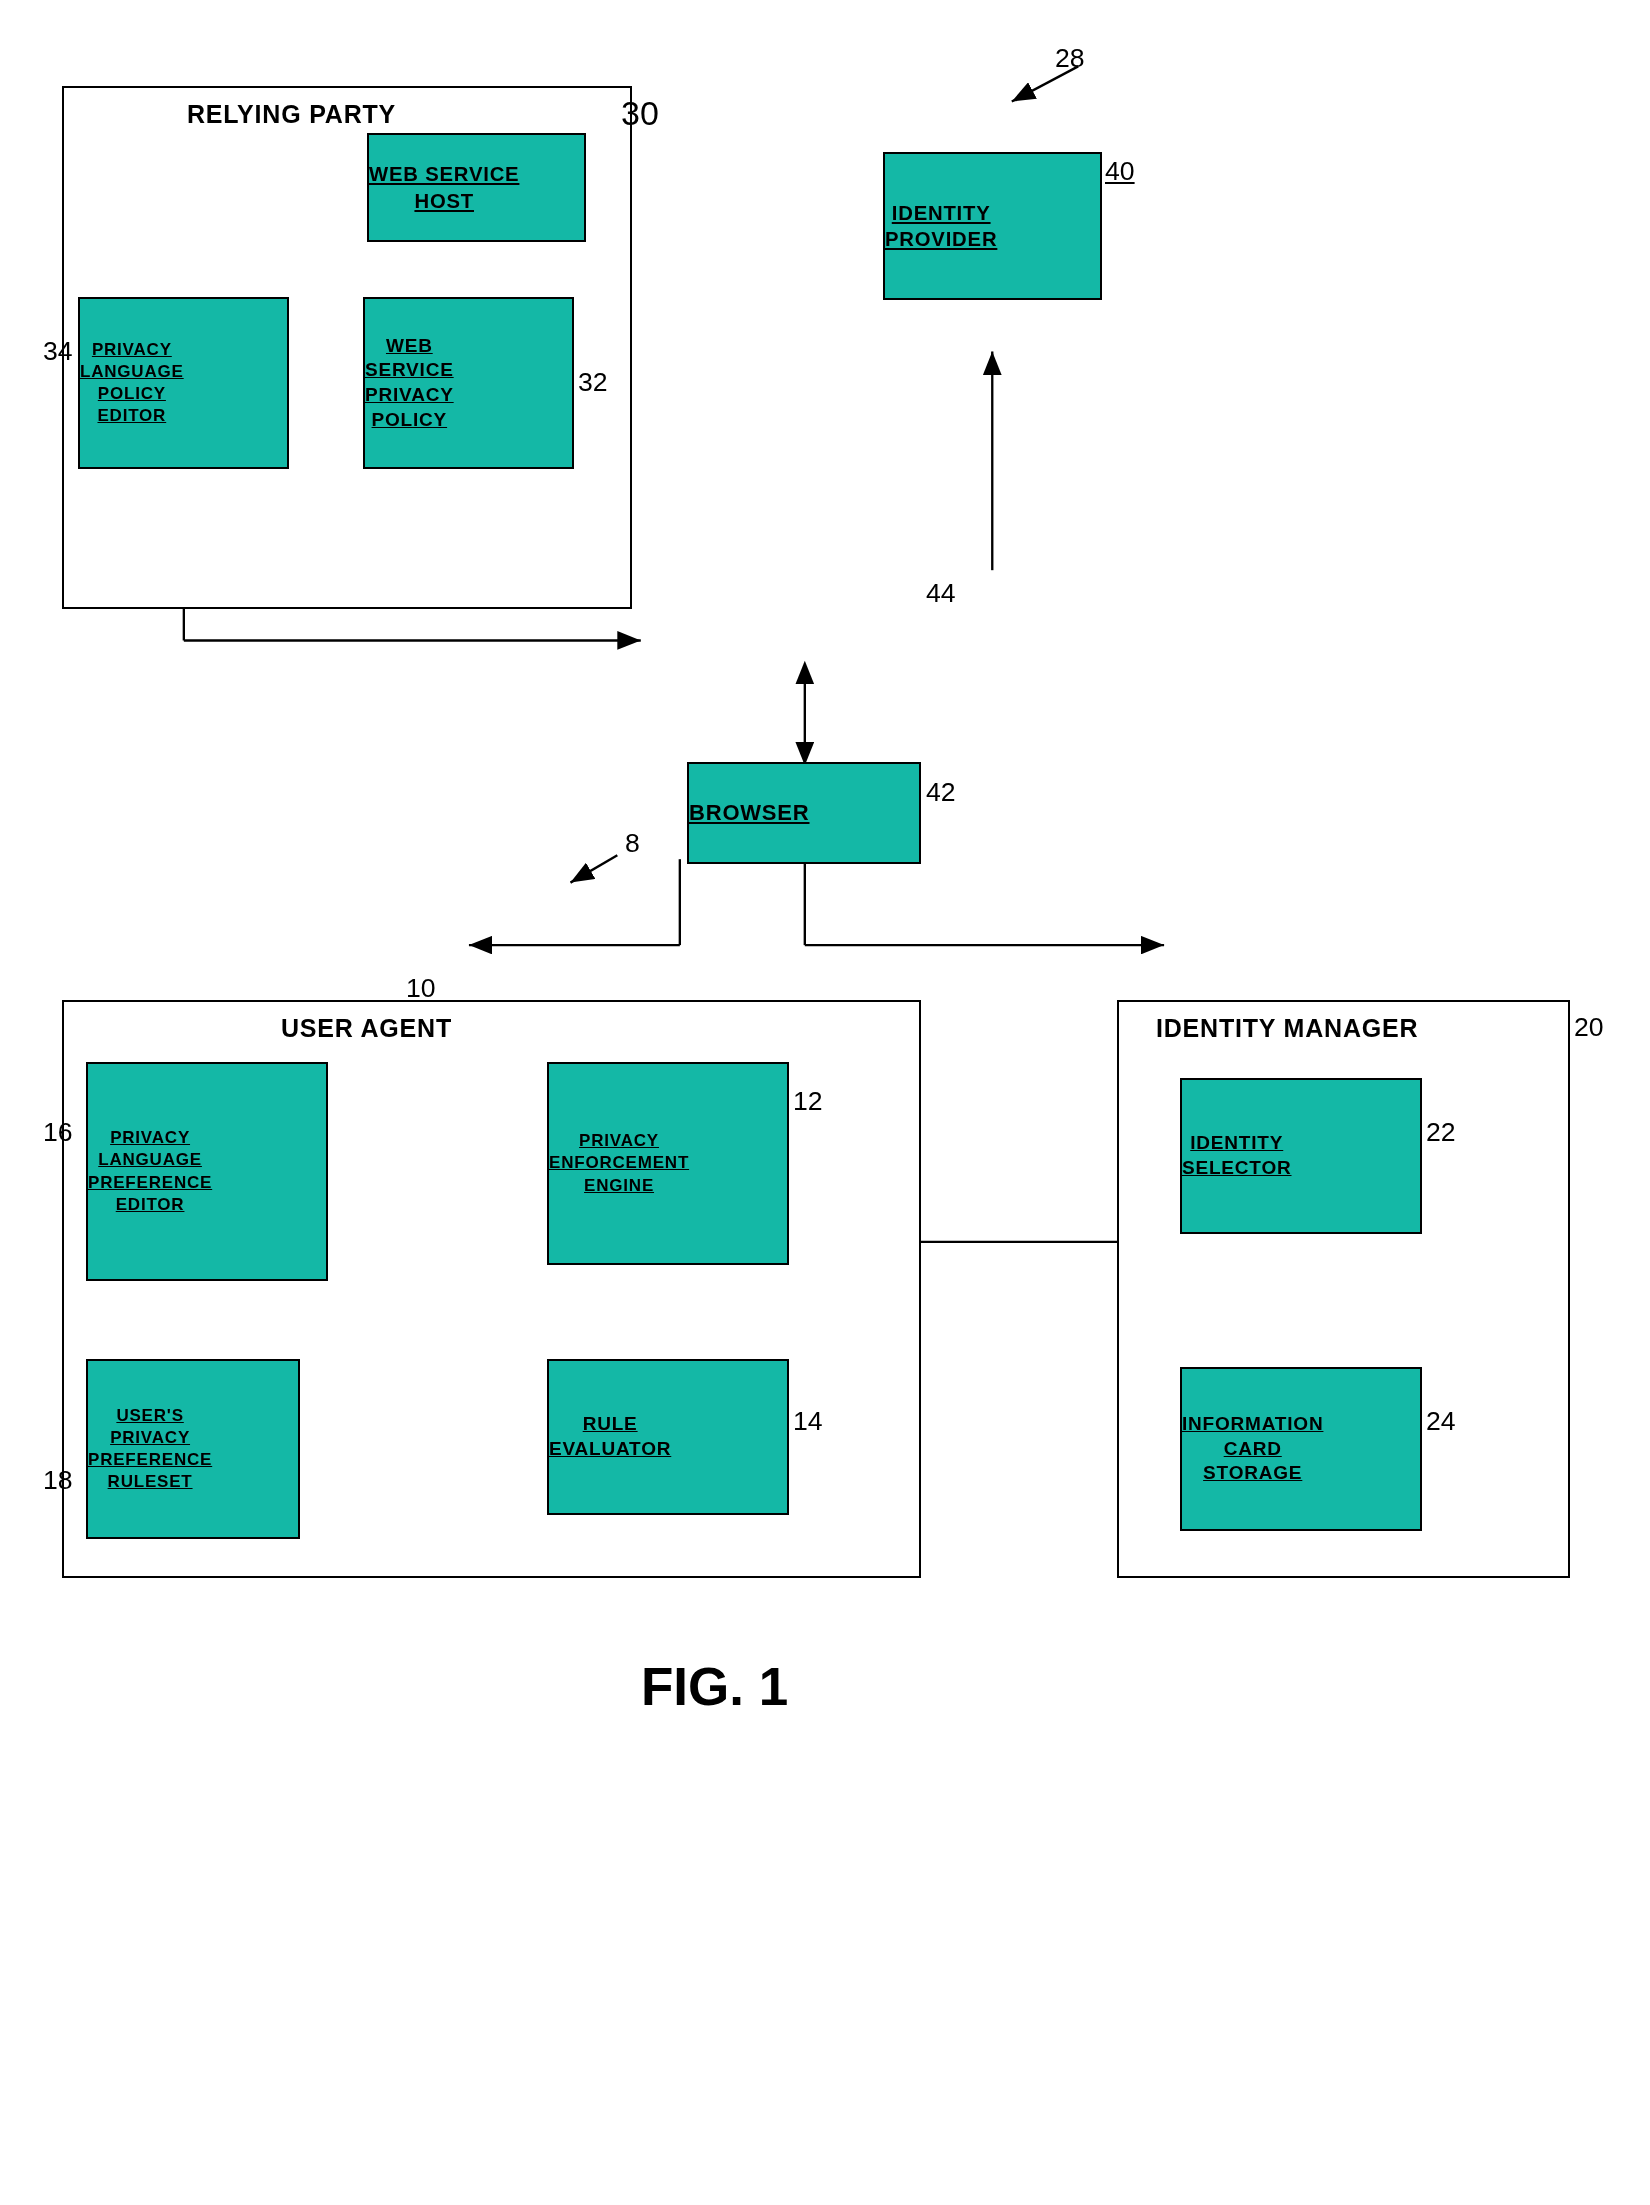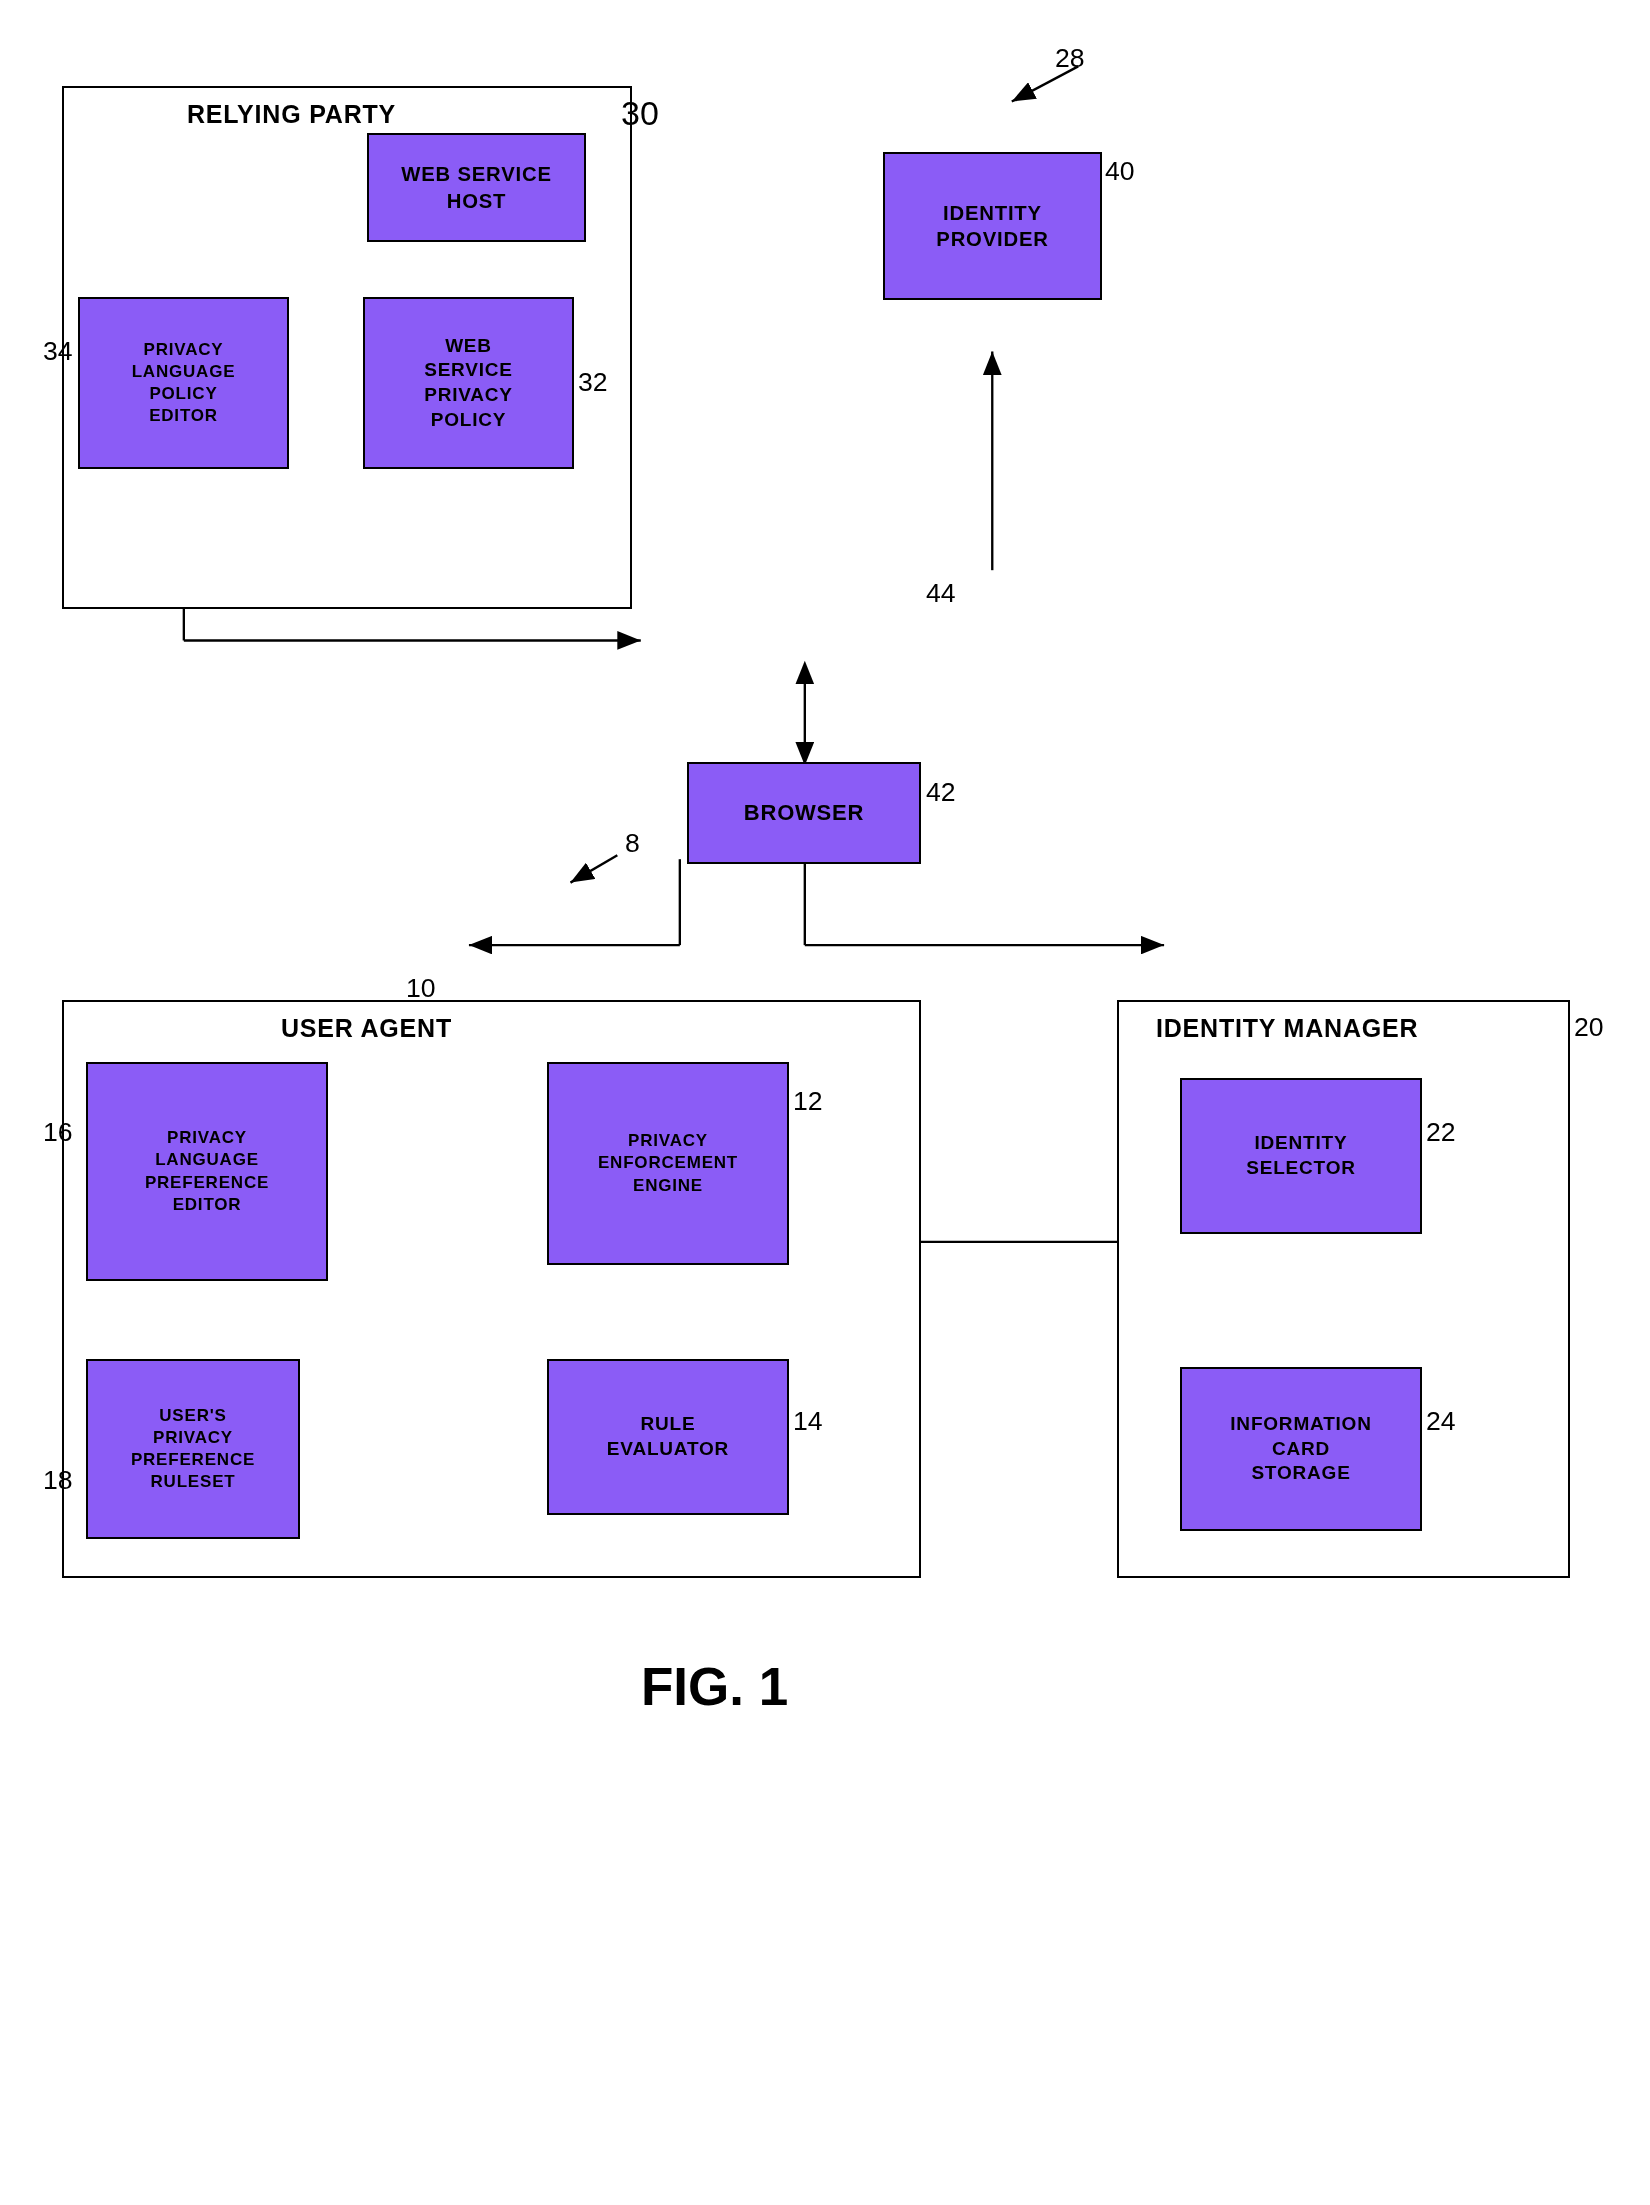--- a/index.html
+++ b/index.html
@@ -15,29 +15,30 @@
     .diagram-container {
       position: relative;
       width: 1651px;
       height: 2205px;
     }
 
     
     .box {
       position: absolute;
       border: 2.3px solid #000;
-      background: #8b5cf6;
+      background: #14b8a6;
       display: flex;
       align-items: center;
-      justify-content: center;
+      justify-content: flex-start;
       text-align: center;
       font-size: 22px;
       font-weight: bold;
       letter-spacing: 0.8px;
       line-height: 1.3;
+      text-decoration: underline;
     }
 
     .outer-box {
       position: absolute;
       border: 2.3px solid #000;
       background: #fff;
     }
 
     .label-outside {
       position: absolute;
@@ -155,21 +156,21 @@
 EDITOR</span>
     </div>
 
   <div class="ref-num" style="left:43px; top:336px; font-size:26.6px;">34</div>
 
   <div class="box" style="left:883px; top:152px; width:219px; height:148px; font-size:20.3px;">
       <span style="white-space:pre-line;">IDENTITY
 PROVIDER</span>
     </div>
 
-  <div class="ref-num" style="left:1105px; top:156px; font-size:26.6px;">40</div>
+  <div class="ref-num" style="left:1105px; top:156px; font-size:26.6px;text-decoration:underline;">40</div>
 
   <div class="ref-num" style="left:1055px; top:43px; font-size:26.6px;">28</div>
 
 
   <div class="ref-num" style="left:926px; top:578px; font-size:26.6px;">44</div>
 
   <div class="box" style="left:687px; top:762px; width:234px; height:102px; font-size:22px;">
       <span style="white-space:pre-line;">BROWSER</span>
     </div>
 

